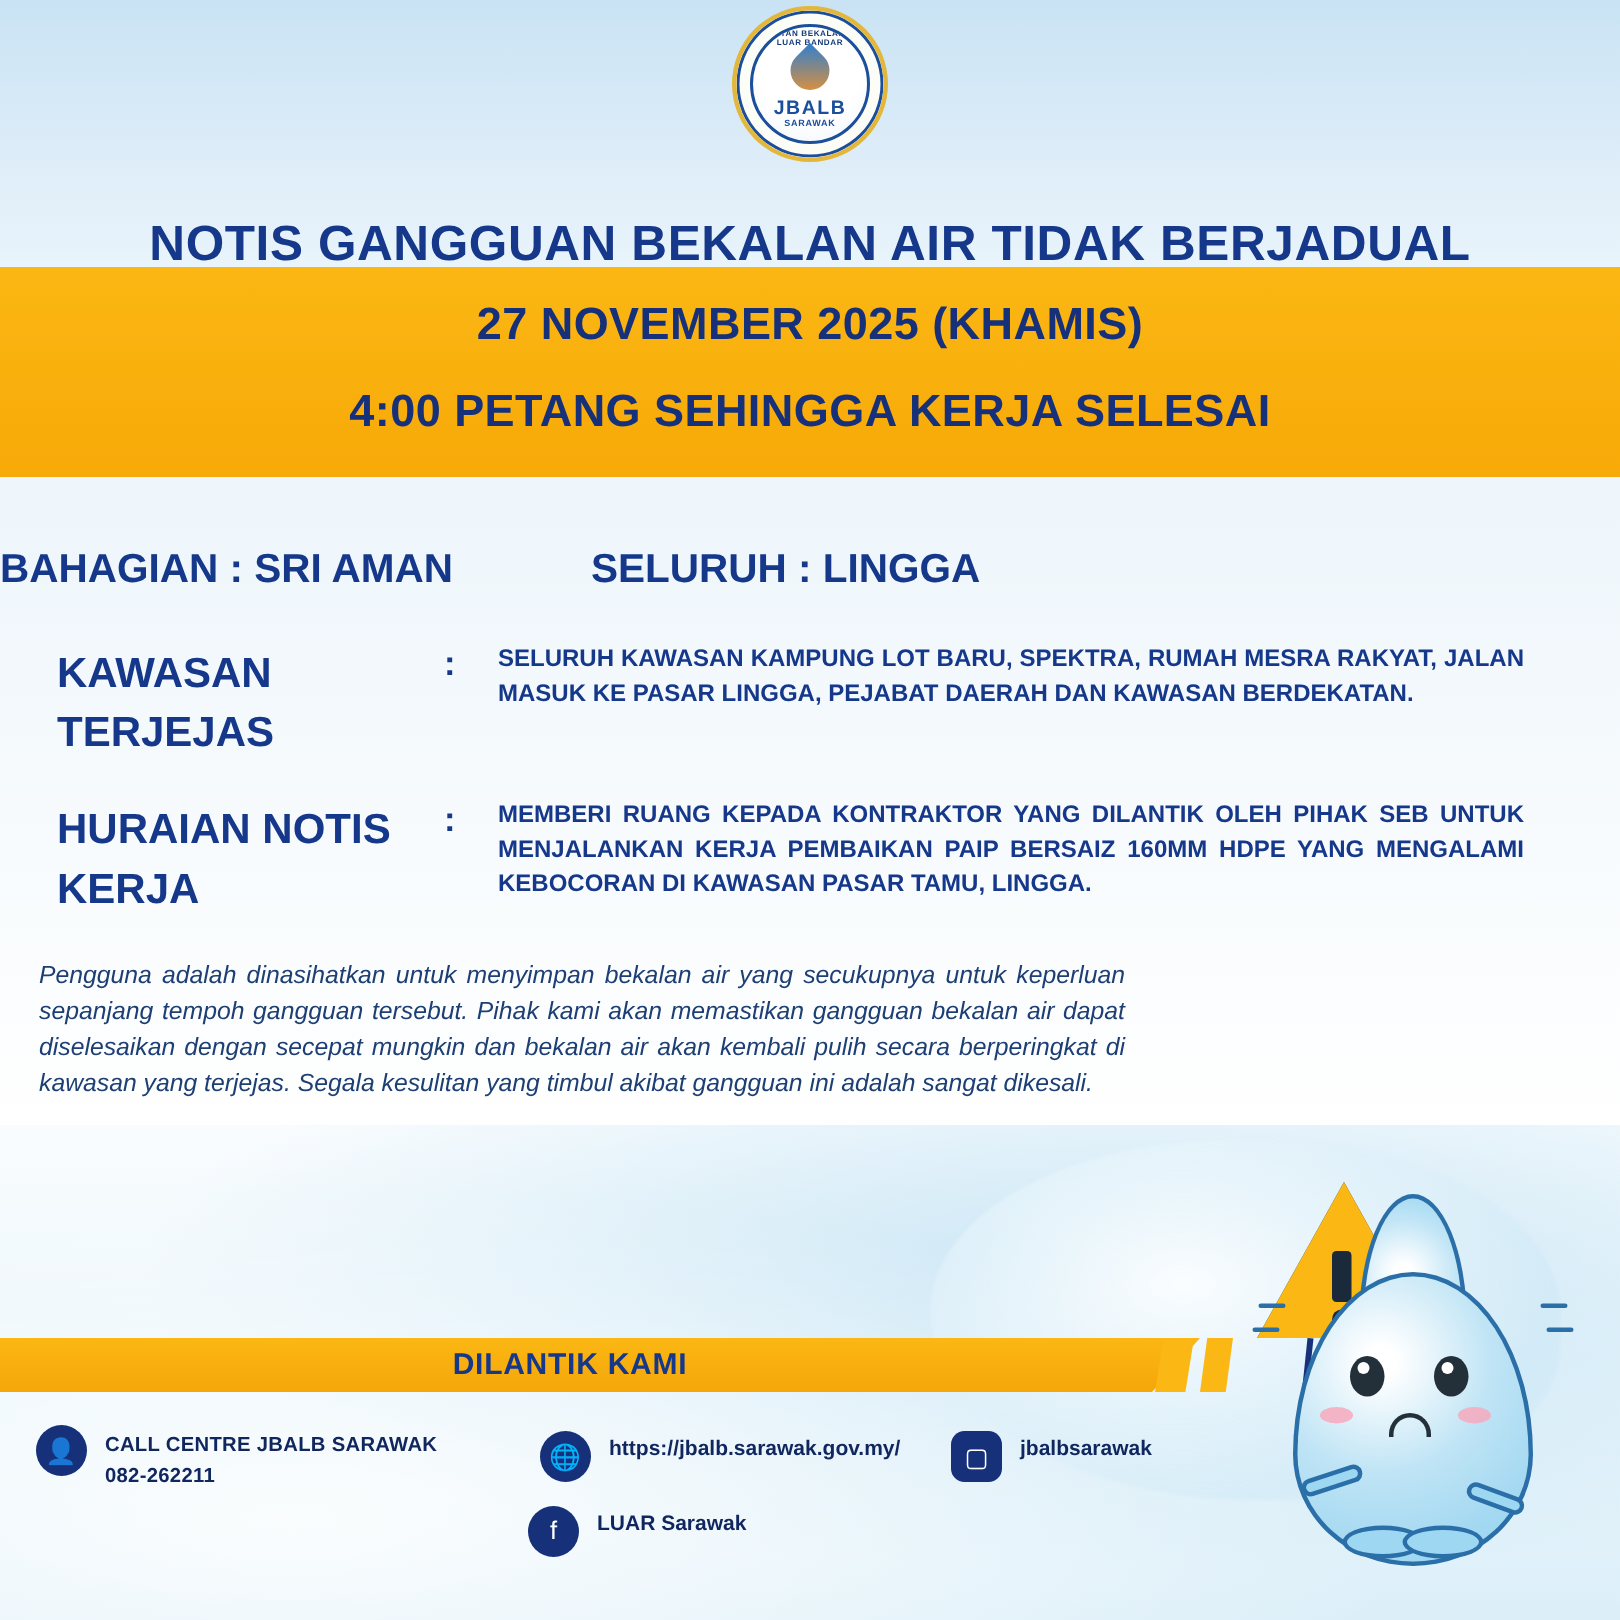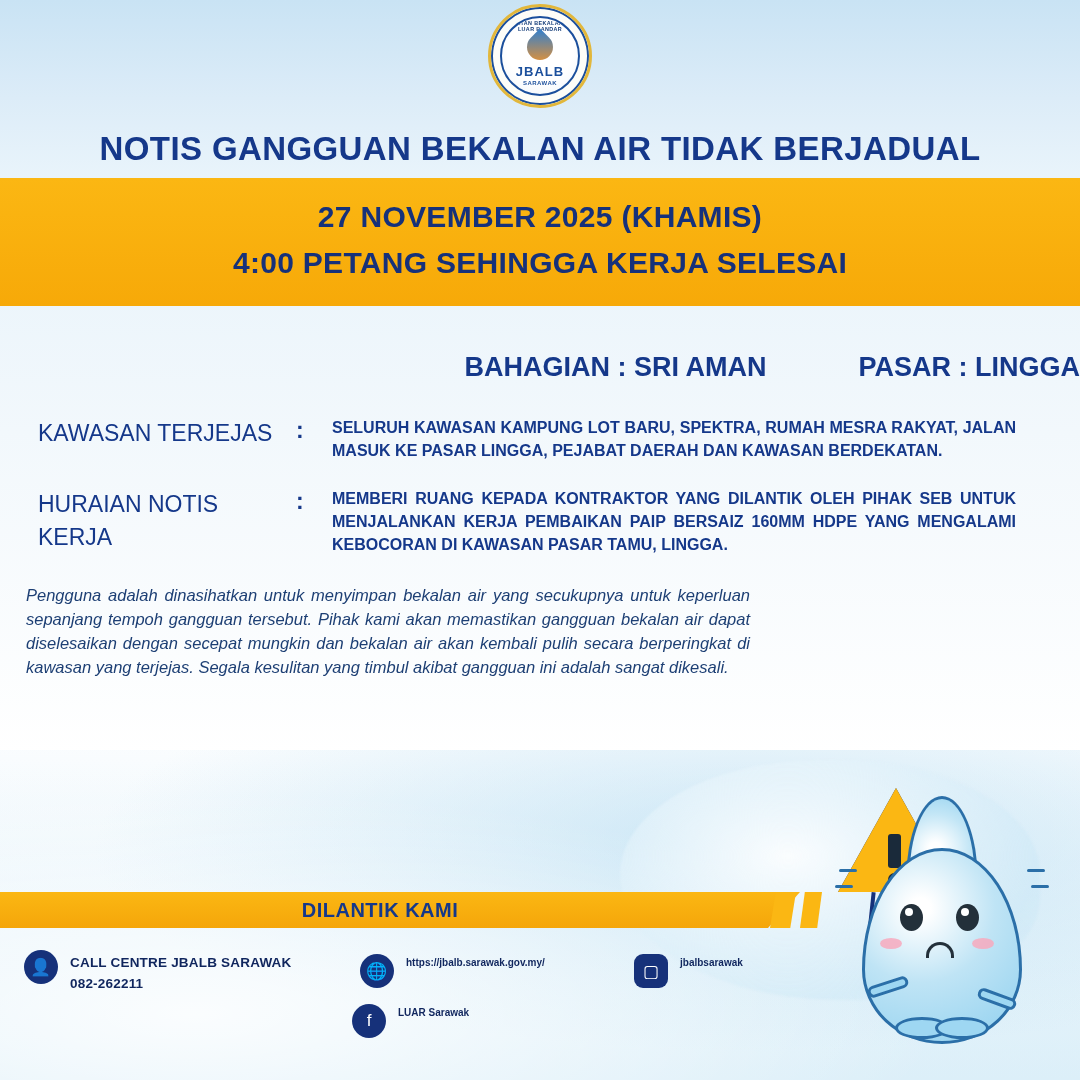--- a/index.html
+++ b/index.html
@@ -75,56 +75,56 @@
   .logo-arc {
     position: absolute;
     left: 0; right: 0; top: 2px;
     font-size: 5.4px;
     color: #123b78;
     letter-spacing: .4px;
     font-weight: bold;
   }
   .notice-title {
     position: absolute;
-    left: 0; right: 0; top: 130px;
+    left: 0; right: 0; top: 143px;
     font-size: 33px;
     font-weight: bold;
     color: #15388a;
     letter-spacing: .4px;
   }
 
   
   .date-band {
     background: linear-gradient(180deg, #fbb713 0%, #f7a908 100%);
     padding: 22px 16px 26px;
     text-align: center;
     color: #16317a;
   }
   .date-band .l1 { font-size: 30px; font-weight: bold; letter-spacing: .3px; }
-  .date-band .l2 { font-size: 30px; font-weight: bold; margin-top: 12px; letter-spacing: .3px; }
+  .date-band .l2 { font-size: 30px; font-weight: bold; margin-top: 24px; letter-spacing: .3px; }
 
   
   .region {
     display: flex;
-    justify-content: flex-end;
+    justify-content: flex-start;
     gap: 92px;
     margin-top: 46px;
     color: #15388a;
     font-size: 27px;
     font-weight: bold;
   }
 
   
   .details { margin-top: 34px; padding: 0 38px; color: #15388a; }
   .row { display: flex; margin-bottom: 26px; }
   .row .label {
     width: 258px;
     flex: 0 0 258px;
-    font-size: 23px;
-    font-weight: normal;
+    font-size: 28px;
+    font-weight: bold;
     line-height: 1.4;
   }
   .row .colon {
     width: 36px;
     flex: 0 0 36px;
     font-size: 23px;
     font-weight: bold;
   }
   .row .value {
     flex: 1;
@@ -206,21 +206,21 @@
     display: flex; align-items: center; justify-content: center;
     font-size: 17px;
     flex: 0 0 34px;
   }
   .circle-icon.insta {
     background: #16317a;
     border-radius: 9px;
   }
   .cc .lines { padding-top: 3px; }
   .cc .l { font-size: 13.5px; font-weight: bold; letter-spacing: .2px; line-height: 1.55; }
-  .cc .link { font-size: 10px; font-weight: bold; }
+  .cc .link { font-size: 14px; font-weight: bold; }
 
   
   .splash {
     position: absolute;
     left: 0; right: 0; bottom: 0;
     height: 330px;
     background:
       radial-gradient(ellipse at 18% 80%, rgba(255,255,255,.85), rgba(255,255,255,0) 60%),
       radial-gradient(ellipse at 70% 30%, rgba(173,216,240,.55), rgba(255,255,255,0) 62%),
       linear-gradient(180deg, rgba(219,238,249,.15), rgba(200,230,245,.55));
@@ -381,21 +381,21 @@
     <div class="notice-title">NOTIS GANGGUAN BEKALAN AIR TIDAK BERJADUAL</div>
   </div>
 
   <div class="date-band">
     <div class="l1">27 NOVEMBER 2025 (KHAMIS)</div>
     <div class="l2">4:00 PETANG SEHINGGA KERJA SELESAI</div>
   </div>
 
   <div class="region">
     <div>BAHAGIAN : SRI AMAN</div>
-    <div>PASAR : LINGGA</div>
+    <div>SELURUH : LINGGA</div>
   </div>
 
   <div class="details">
     <div class="row">
       <div class="label">KAWASAN TERJEJAS</div>
       <div class="colon">:</div>
       <div class="value">SELURUH KAWASAN KAMPUNG LOT BARU, SPEKTRA, RUMAH MESRA RAKYAT, JALAN MASUK KE PASAR LINGGA, PEJABAT DAERAH DAN KAWASAN BERDEKATAN.</div>
     </div>
     <div class="row">
       <div class="label">HURAIAN NOTIS KERJA</div>

